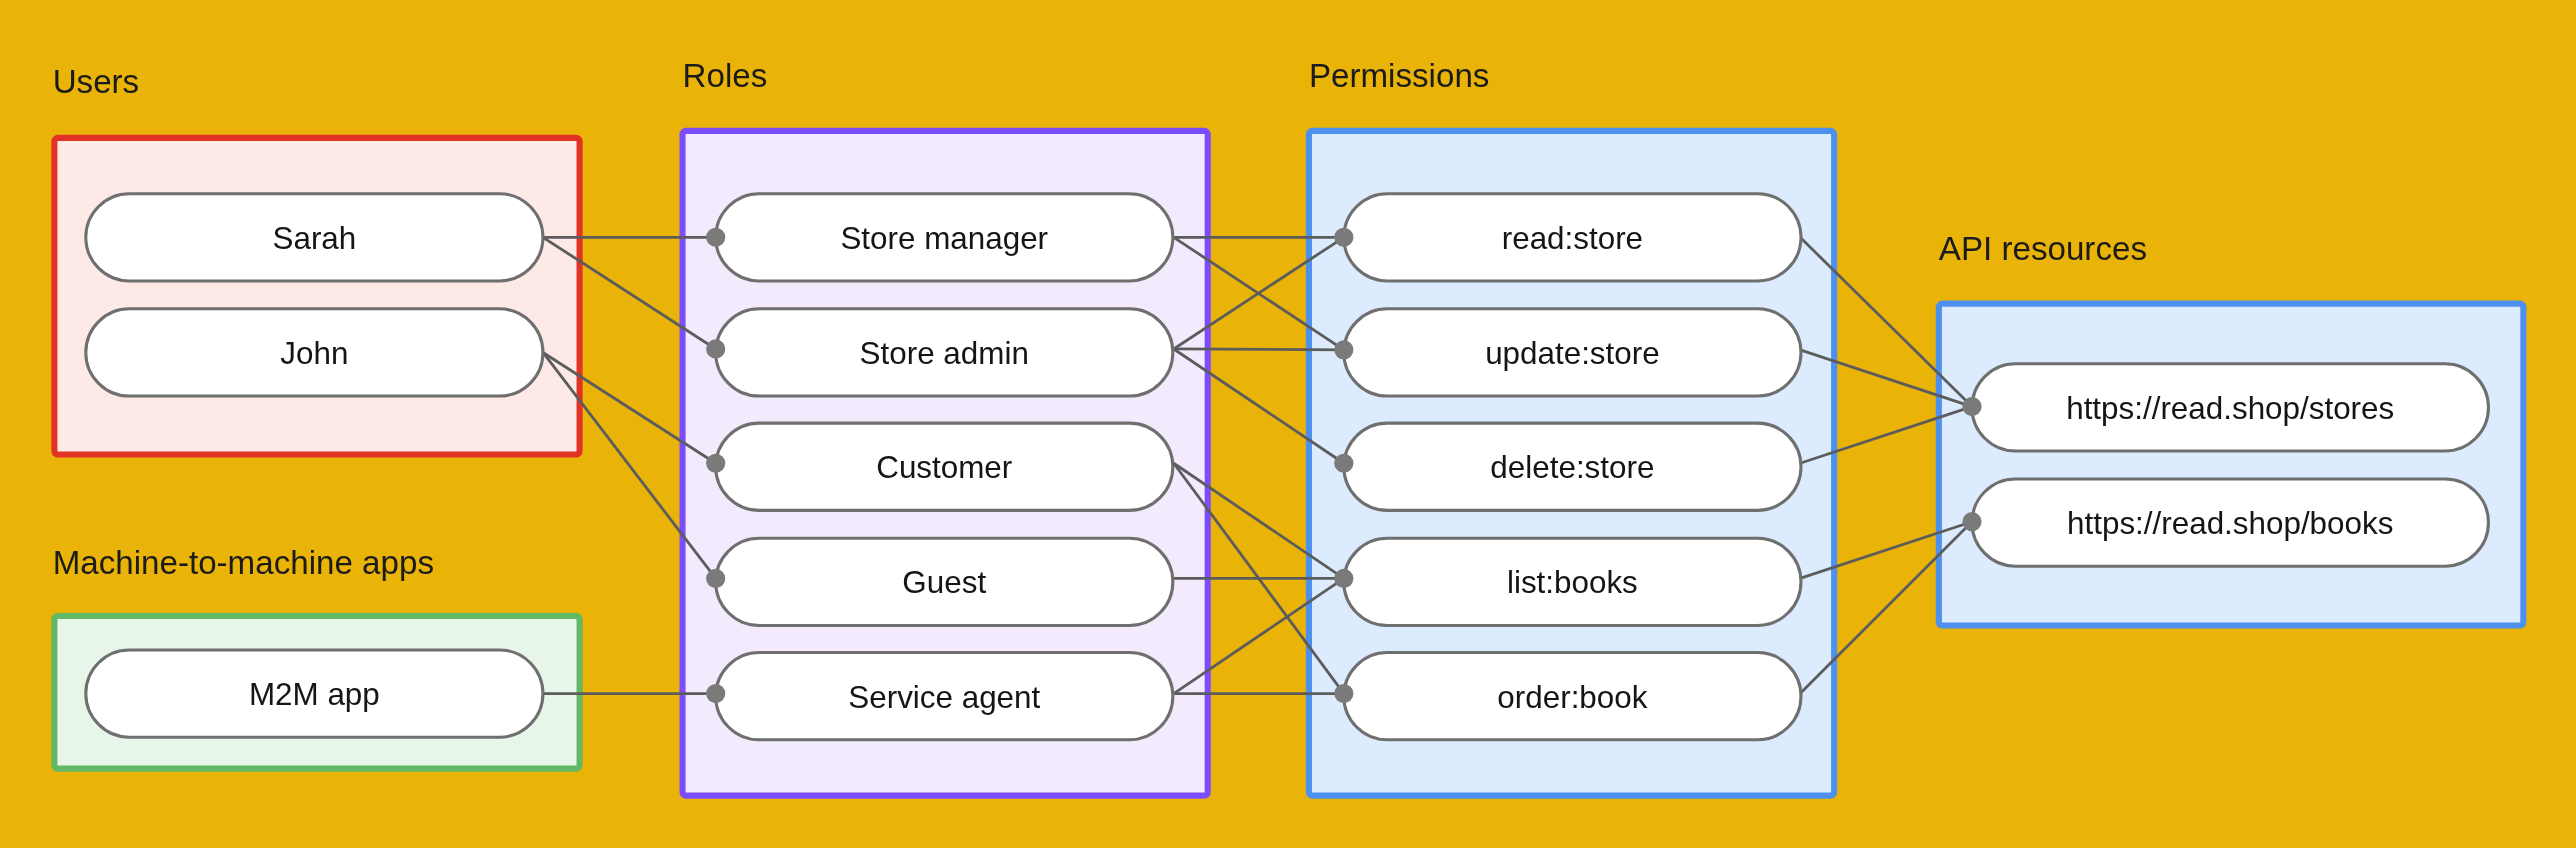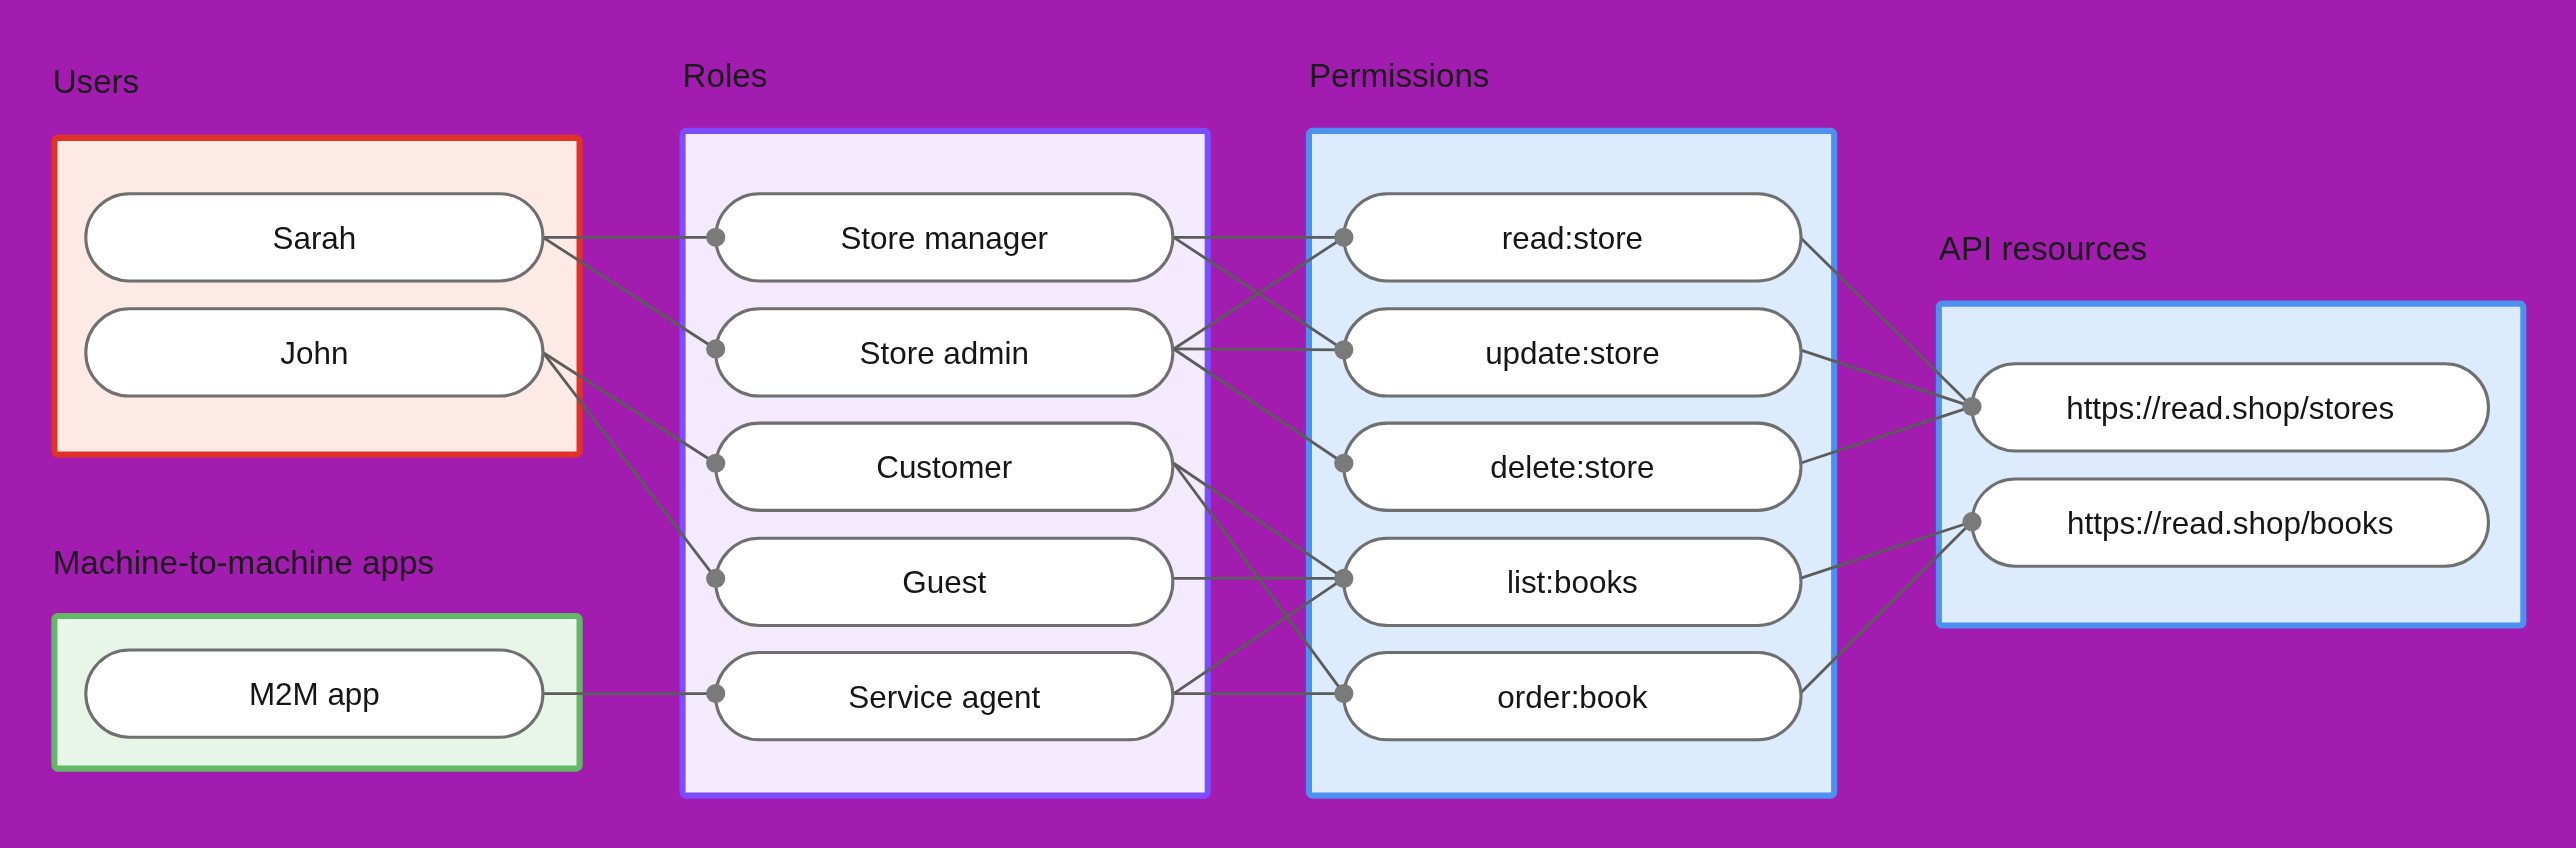--- a/index.html
+++ b/index.html
@@ -10,21 +10,21 @@
   body {
     width: 2576px;
     height: 848px;
     font-family: "Liberation Sans", sans-serif;
     overflow: hidden;
   }
   #stage {
     position: relative;
     width: 2576px;
     height: 848px;
-    background: #a21caf;
+    background: #eab308;
   }
   svg.diagram {
     position: absolute;
     inset: 0;
     width: 2576px;
     height: 848px;
     display: block;
   }
   .grp-label {
     font-size: 38px;

